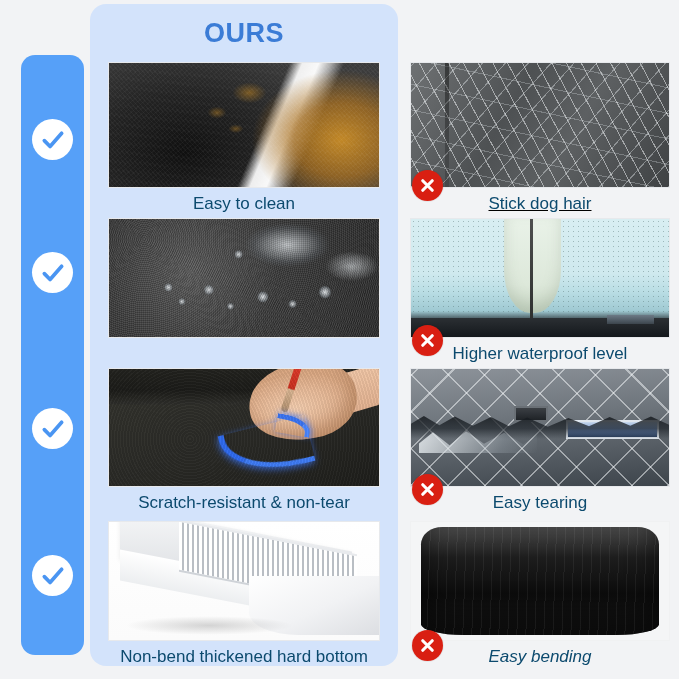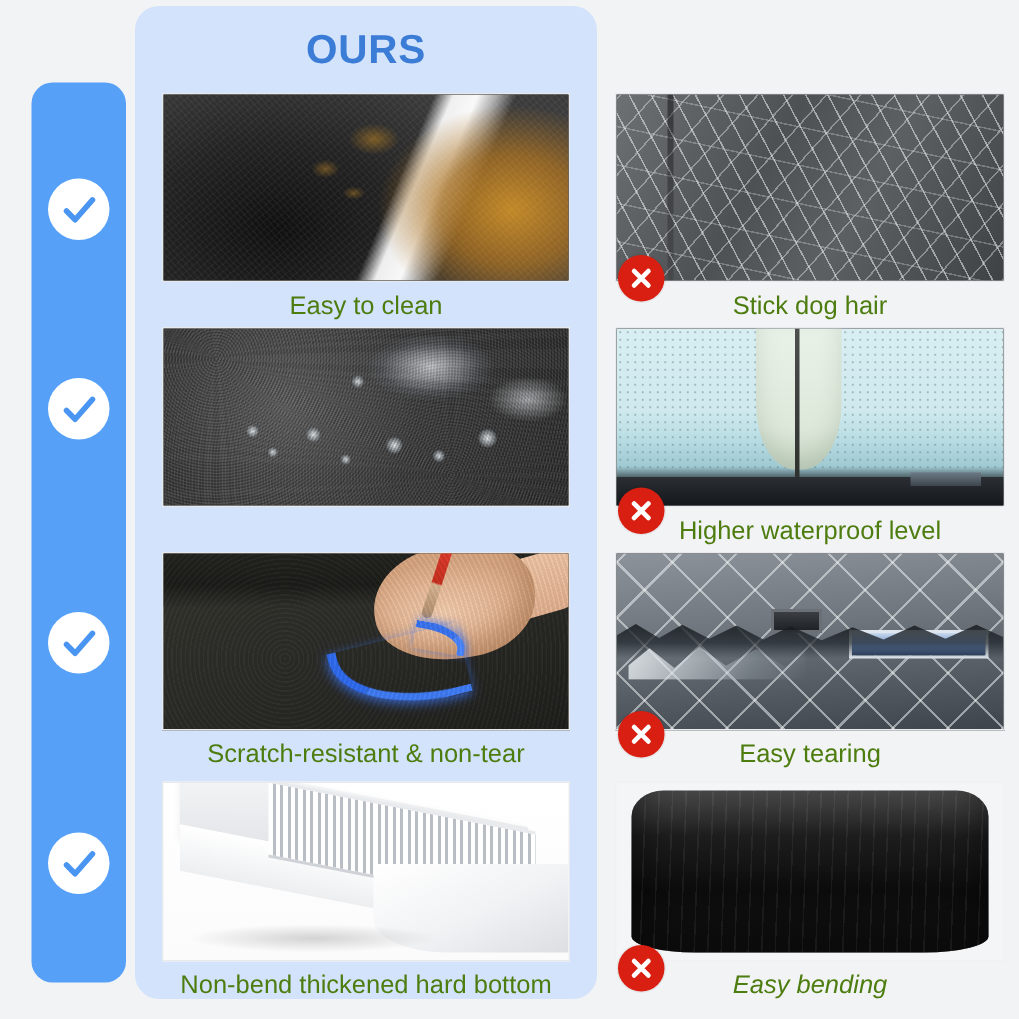--- a/index.html
+++ b/index.html
@@ -75,21 +75,21 @@
   .photo {
     position: relative;
     width: 100%;
     border: 1px solid #e7e9ec;
     overflow: hidden;
     background: #2a2a2a;
   }
   .caption {
     text-align: center;
     font-size: 17px;
-    color: #4d7c0f;
+    color: #0c4a6e;
     line-height: 26px;
     padding-top: 3px;
     white-space: nowrap;
   }
   .cell.right .caption { font-size: 17px; }
 
   .xbadge {
     position: absolute;
     width: 31px; height: 31px;
     border-radius: 50%;
@@ -415,21 +415,21 @@
         <div class="arm"></div>
         <div class="hand"></div>
         <div class="key"></div>
         <div class="swirl"></div>
         <div class="swirl2"></div>
       </div>
     </div>
     <div class="caption">Scratch-resistant &amp; non-tear</div>
   </div>
 
-  <div class="cell right" style="left:410px; top:62px; width:260px;">
+  <div class="cell right" style="left:410px; top:62px; width:260px;text-decoration:underline;">
     <div class="photo" style="height:126px">
       <div class="art art-hair"></div>
     </div>
     <div class="caption">Stick dog hair</div>
   </div>
   <div class="xbadge" style="left:412px; top:170px">
     <svg viewBox="0 0 24 24" aria-hidden="true">
         <path d="M6 6 L18 18 M18 6 L6 18" stroke="#ffffff" stroke-width="4" stroke-linecap="round"></path>
       </svg>
   </div>

